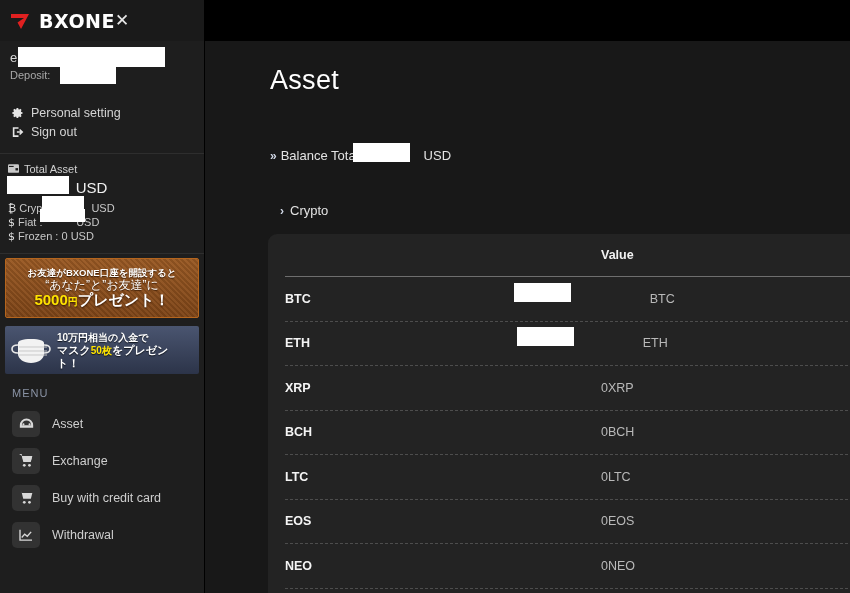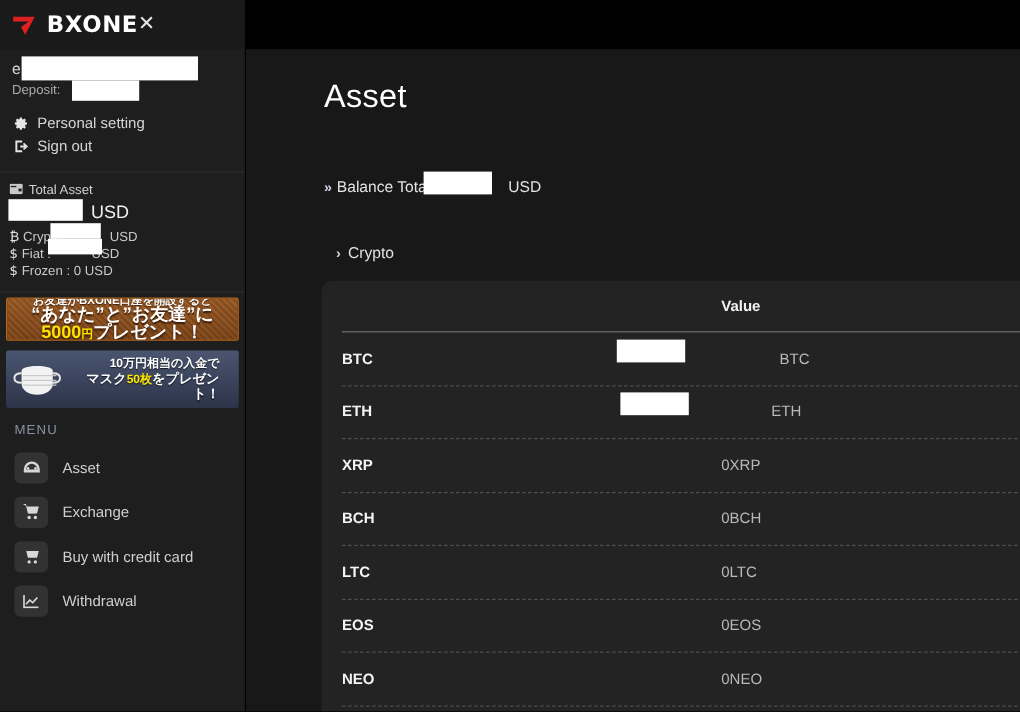--- a/index.html
+++ b/index.html
@@ -62,40 +62,40 @@
   .asset-rows { margin-top:3px; line-height:14px; font-size:11px; color:#c8c8c8; }
   .asset-rows div { height:14px; white-space:nowrap; }
   .sym { color:#e0e0e0; font-family:"DejaVu Sans", sans-serif; }
   .redact-total  { position:absolute; left:7px;  top:22px; width:62px; height:18px; }
   .redact-crypto { position:absolute; left:42px; top:42px; width:42px; height:13px; }
   .redact-fiat   { position:absolute; left:40px; top:55px; width:45px; height:13px; }
 
   
   .banner-wrap { padding:4px 5px; }
   .banner1 {
-    height:36px; border:1px solid #b5651d; border-radius:2px;
+    height:60px; border:1px solid #b5651d; border-radius:2px;
     background:
       repeating-linear-gradient(45deg, rgba(0,0,0,.10) 0 2px, rgba(255,255,255,.03) 2px 4px),
       linear-gradient(#9a5a24,#7e4518);
     display:flex; flex-direction:column; align-items:center; justify-content:center;
     text-align:center; color:#fff; overflow:hidden; cursor:pointer;
   }
   .b1l1 { font-size:9.5px; font-weight:bold; line-height:12px; text-shadow:0 1px 1px #3a1c06; }
-  .b1l2 { font-size:15px; font-weight:bold; line-height:12px; text-shadow:0 1px 1px #3a1c06; }
+  .b1l2 { font-size:12px; font-weight:normal; line-height:12px; text-shadow:0 1px 1px #3a1c06; }
   .b1l3 { font-size:15px; font-weight:bold; line-height:17px; text-shadow:0 1px 2px #2d1404; }
   .y { color:#ffe400; }
 
   .banner2 {
     height:48px; border-radius:2px; overflow:hidden; cursor:pointer;
     background:linear-gradient(#4a5570,#2c3449);
     display:flex; flex-direction:column; position:relative;
   }
   .b2main { flex:1; display:flex; align-items:center; padding-left:4px; }
   .mask-ic { width:48px; height:34px; flex:0 0 48px; }
-  .b2txt { flex:1; text-align:right; color:#fff; line-height:13px; padding-right:16px; }
+  .b2txt { flex:1; text-align:left; color:#fff; line-height:13px; padding-right:16px; }
   .b2l1 { font-size:10px; font-weight:bold; text-shadow:0 1px 1px #11161f; }
   .b2l2 { font-size:11px; font-weight:bold; text-shadow:0 1px 1px #11161f; }
   .b2strip {
     height:12px; background:#ffe400; color:#1b1b1b;
     font-size:8.5px; font-weight:bold; text-align:center; line-height:12px;
     letter-spacing:.2px;
   }
 
   .menu-label {
     color:#8a93a5; font-size:11px; font-weight:normal; letter-spacing:1px;
@@ -179,21 +179,21 @@
     </div>
 
     <div class="acct-block">
       <div class="acct-email">e</div>
       <div class="acct-line">
         <span>Deposit:</span>
       </div>
       <div class="redact redact-email"></div>
       <div class="redact redact-acct"></div>
 
-      <div class="acct-link" style="margin-top:10px;">
+      <div class="acct-link" style="margin-top:20px;">
         <span class="ic">
           <svg width="12" height="12" viewBox="0 0 16 16" fill="#e4e4e4">
             <path d="M8 5.4A2.6 2.6 0 1 0 8 10.6 2.6 2.6 0 0 0 8 5.4zm0 4a1.4 1.4 0 1 1 0-2.8 1.4 1.4 0 0 1 0 2.8z"></path>
             <path d="M14 9.1v-2.2l-1.7-.3a4.6 4.6 0 0 0-.5-1.2l1-1.4-1.6-1.6-1.4 1a4.6 4.6 0 0 0-1.2-.5L8.3 1.2H6.1L5.8 2.9a4.6 4.6 0 0 0-1.2.5l-1.4-1-1.6 1.6 1 1.4a4.6 4.6 0 0 0-.5 1.2L.4 6.9v2.2l1.7.3c.1.4.3.8.5 1.2l-1 1.4 1.6 1.6 1.4-1c.4.2.8.4 1.2.5l.3 1.7h2.2l.3-1.7c.4-.1.8-.3 1.2-.5l1.4 1 1.6-1.6-1-1.4c.2-.4.4-.8.5-1.2L14 9.1z"></path>
           </svg>
         </span>
         <span>Personal setting</span>
       </div>
 
       <div class="acct-link">

